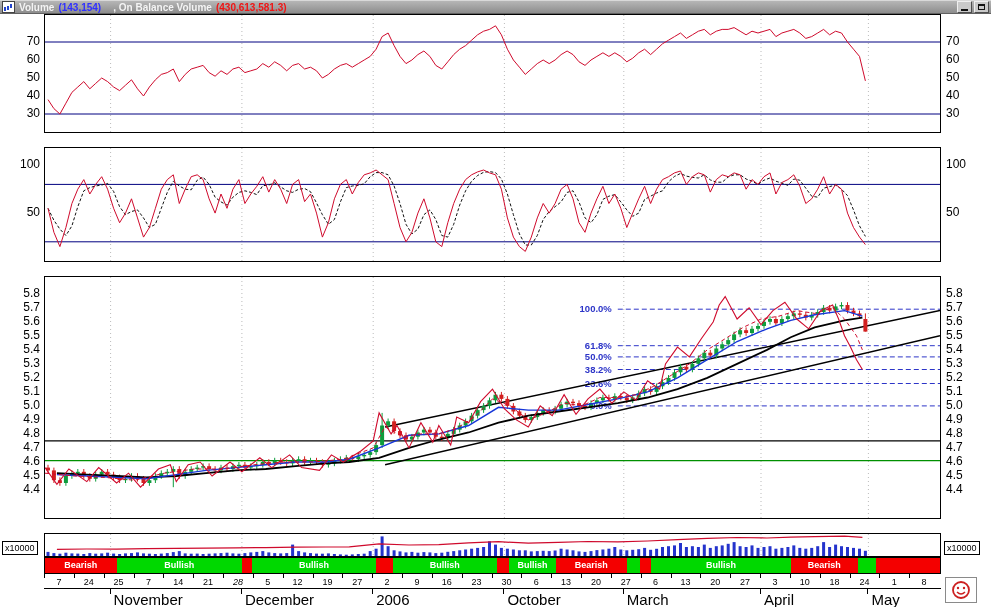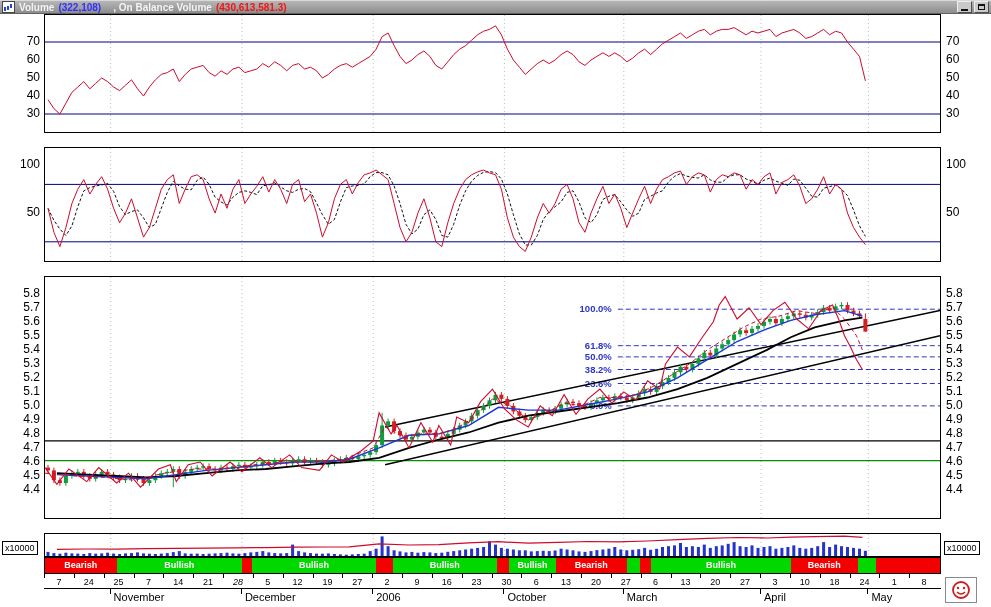--- a/index.html
+++ b/index.html
@@ -36,21 +36,21 @@
   #band{position:absolute;left:44px;top:557px;width:897px;height:17px;box-sizing:border-box;
         border:1px solid #000;background:#cfcfcf;overflow:hidden}
   .seg{position:absolute;top:0;height:15px;line-height:15px;font-size:9px;font-weight:bold;
        color:#ffffff;text-align:center;overflow:hidden;white-space:nowrap}
   
   #dnum{position:absolute;left:44px;top:574px;width:897px;height:15px;box-sizing:border-box;border-bottom:1px solid #000}
   .wtick{position:absolute;top:0;width:1px;height:4px;background:#000}
   .wlab{position:absolute;top:3px;font-size:9px;color:#000;text-align:center}
   #dmon{position:absolute;left:44px;top:589px;width:897px;height:18px}
   .mtick{position:absolute;top:0;width:1px;height:5px;background:#000}
-  .mlab{position:absolute;top:2px;font-size:11px;color:#000;white-space:nowrap}
+  .mlab{position:absolute;top:2px;font-size:15px;color:#000;white-space:nowrap}
   
   .scalebox{position:absolute;top:541px;height:12px;line-height:12px;font-size:9px;padding:0 2px;
             background:#fff;border:1px solid #000;color:#000}
   #scale-l{left:2px}
   #scale-r{left:944px}
   #smiley{position:absolute;left:945px;top:577px;width:32px;height:26px;box-sizing:border-box;
           border:1px solid #8a8a8a;background:#fff;display:flex;align-items:center;justify-content:center;cursor:pointer}
 </style>
 </head>
 <body>
@@ -428,21 +428,21 @@
       <polyline fill="none" stroke="#000000" stroke-width="1.8" points="11.9,196.2 41.8,197.6 71.6,199.0 101.4,200.4 131.3,199.0 161.1,196.2 190.9,193.4 220.8,192.0 250.6,189.2 280.4,186.4 304.3,185.0 334.1,180.8 364.0,170.9 393.8,162.5 423.6,155.5 453.5,145.7 483.3,138.7 513.1,134.5 543.0,130.3 572.8,126.1 602.6,120.5 632.5,112.1 662.3,100.9 692.1,86.9 722.0,72.9 745.8,60.2 769.7,50.4 799.5,43.4 817.4,40.6"></polyline>
       <polyline fill="none" stroke="#1636d8" stroke-width="1.4" points="11.9,197.6 41.8,199.0 71.6,200.4 101.4,201.8 131.3,197.6 161.1,193.4 190.9,190.6 220.8,187.8 250.6,185.0 280.4,185.0 304.3,182.2 334.1,170.9 364.0,158.3 393.8,156.9 423.6,148.5 453.5,130.3 483.3,133.1 513.1,133.1 543.0,127.5 572.8,121.9 602.6,114.9 632.5,100.9 662.3,82.7 692.1,64.5 722.0,51.8 745.8,43.4 769.7,37.8 799.5,33.6 817.4,39.2"></polyline>
       <polyline fill="none" stroke="#cf0a2c" stroke-width="1" stroke-dasharray="4,3" points="0.0,196.2 29.8,199.0 59.7,200.4 89.5,203.2 119.3,196.2 149.2,192.0 179.0,192.0 208.8,187.8 238.7,185.0 268.5,185.0 298.3,182.2 328.2,170.9 340.1,149.9 358.0,159.7 375.9,156.9 393.8,156.9 411.7,151.3 429.6,140.1 447.5,121.9 465.4,128.9 483.3,142.9 501.2,135.9 519.1,126.1 537.0,128.9 554.9,120.5 572.8,120.5 590.7,117.7 608.6,109.3 626.5,98.1 644.4,86.9 662.3,72.9 680.2,61.7 698.1,50.4 716.0,42.0 733.9,39.2 751.8,33.6 769.7,36.4 787.6,30.8 799.5,42.0 811.5,58.8 817.4,72.9"></polyline>
       <polyline fill="none" stroke="#cf0a2c" stroke-width="1.1" points="0.0,190.6 11.9,207.4 23.9,192.0 41.8,204.6 53.7,190.6 71.6,206.0 83.5,196.2 95.5,210.2 113.4,192.0 125.3,187.8 131.3,204.6 143.2,187.8 155.1,185.0 167.1,199.0 185.0,185.0 196.9,194.8 214.8,180.8 226.7,190.6 244.6,177.9 256.6,190.6 274.5,193.4 286.4,177.9 298.3,185.0 316.2,173.7 328.2,163.9 334.1,135.9 346.1,156.9 352.0,148.5 364.0,170.9 375.9,145.7 387.8,165.3 393.8,148.5 405.7,168.1 411.7,140.1 423.6,145.7 435.6,124.7 447.5,112.1 459.4,131.7 471.4,142.9 483.3,149.9 495.2,128.9 507.2,138.7 519.1,117.7 531.0,137.3 543.0,121.9 554.9,112.1 566.8,126.1 578.8,114.9 590.7,123.3 602.6,103.7 614.6,112.1 620.5,86.9 632.5,70.1 644.4,79.9 656.3,61.7 668.3,44.8 674.2,28.0 680.2,19.6 692.1,42.0 704.1,30.8 716.0,47.6 727.9,33.6 739.9,25.2 751.8,42.0 763.7,51.8 775.7,33.6 787.6,28.0 793.6,42.0 799.5,58.8 805.5,70.1 811.5,82.7 817.4,92.5"></polyline>
     </svg>
 </div>
 
 <div class="tb" id="tb-vol">
   <span class="tb-icon"></span>
   <span class="tb-title">Volume</span>
-  <span class="tb-val vblue">(322,108)</span>
+  <span class="tb-val vblue">(143,154)</span>
   <span class="tb-title" style="margin-left:12px">, On Balance Volume</span>
   <span class="tb-val vred">(430,613,581.3)</span>
   <span class="tb-sp"></span>
   <button class="tb-btn">
       <span class="g-min"></span>
     </button>
   <button class="tb-btn">
       <span class="g-max"></span>
     </button>
 </div>

